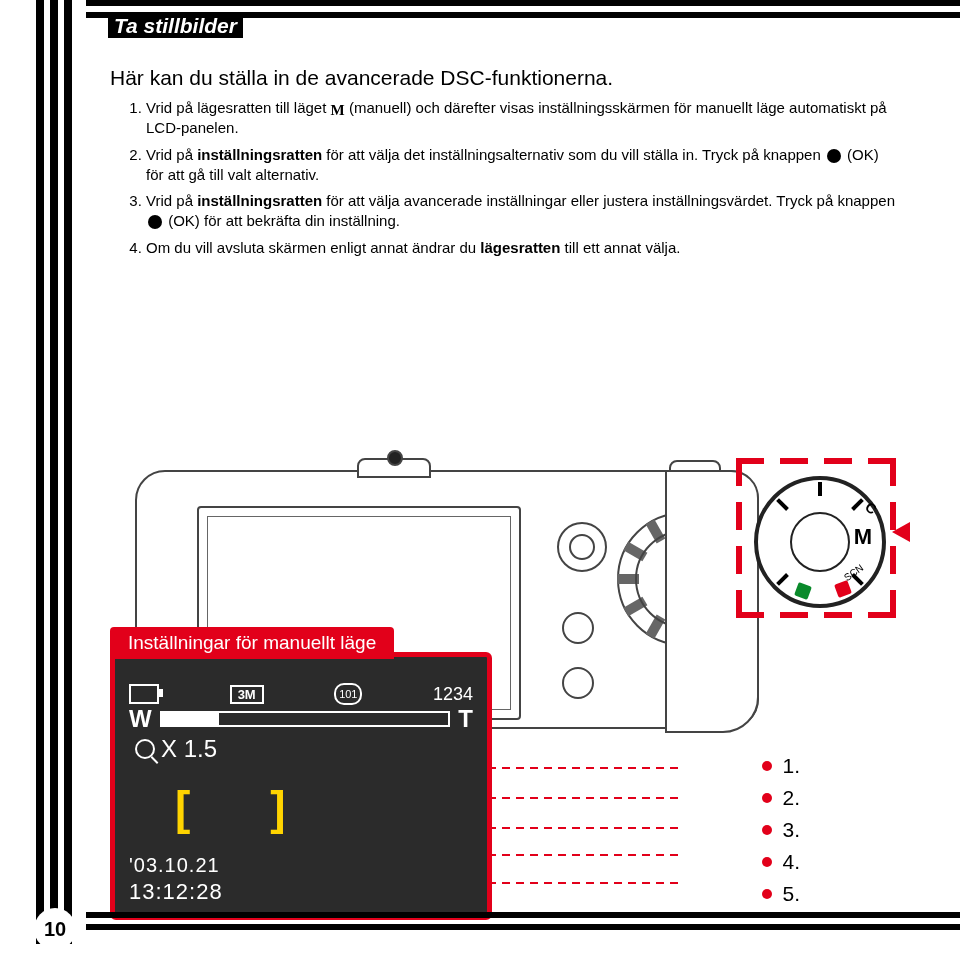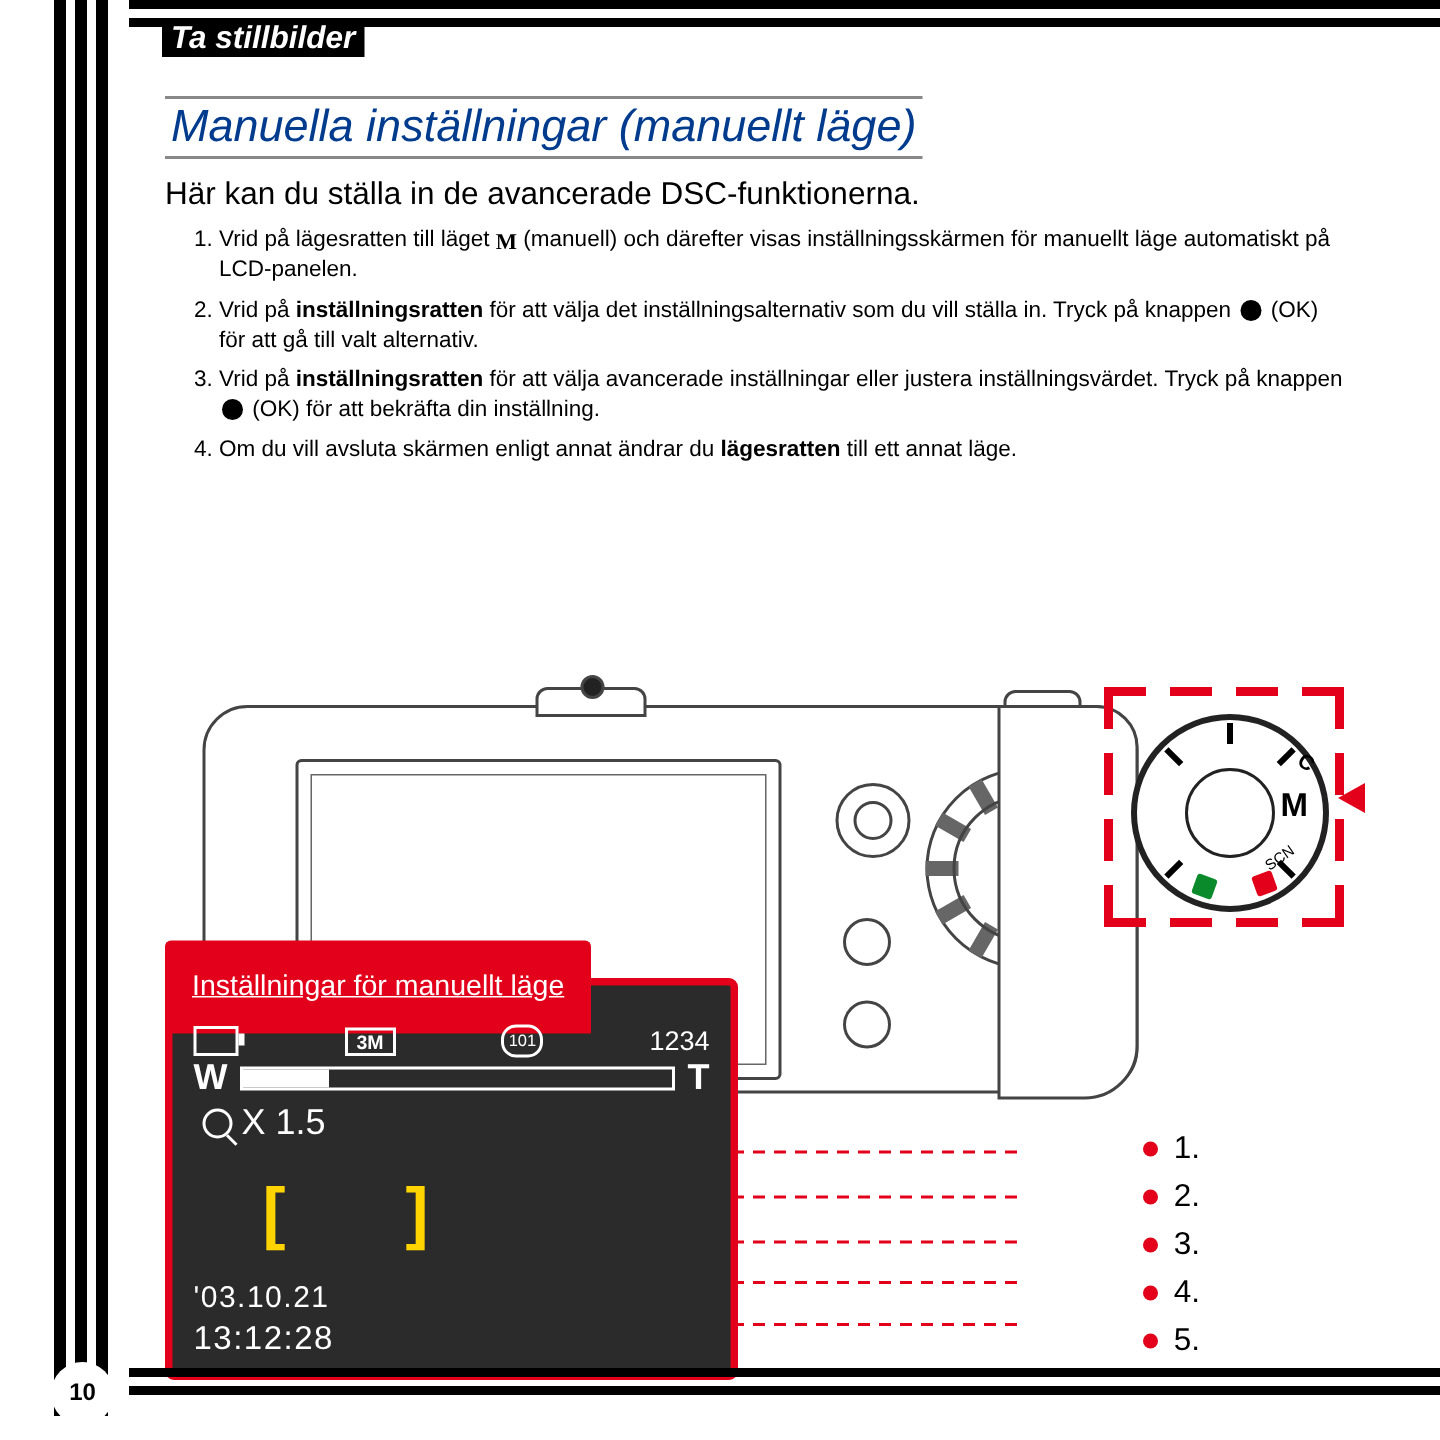--- a/index.html
+++ b/index.html
@@ -83,21 +83,21 @@
   .mode-c     { position:absolute; right:6px; top:20px; font-size:14px; font-weight:bold; transform:rotate(35deg);}
 
   
   .lcd-panel {
     position:absolute; bottom:0; left:0; width:372px; height:258px;
     background:#2b2b2b; border:5px solid #e2001a; border-radius:6px;
     color:#fff;
   }
   .lcd-label {
     position:absolute; top:-30px; left:-5px; background:#e2001a; color:#fff;
-    font-size:19px; padding:20px 18px; border-radius:4px 4px 0 0;text-decoration:underline;
+    font-size:19px; padding:5px 18px; border-radius:4px 4px 0 0;
   }
   .lcd-panel .row1 { position:absolute; top:24px; left:14px; right:14px; height:26px; display:flex; align-items:center; justify-content:space-between; font-size:18px;}
   .bat { width:26px; height:16px; border:2px solid #fff; position:relative;}
   .bat::after{content:""; position:absolute; right:-6px; top:3px; width:4px; height:8px; background:#fff;}
   .three-m { font-weight:bold; border:2px solid #fff; padding:0 6px; font-size:13px;}
   .folder { width:24px; height:18px; border:2px solid #fff; border-radius:10px; display:flex; align-items:center; justify-content:center; font-size:11px;}
   .row2 { position:absolute; top:48px; left:14px; right:14px; }
   .wt { display:flex; align-items:center; gap:6px; font-size:24px; font-weight:bold; font-family:Arial; }
   .wt-bar { flex:1; height:12px; border:2px solid #fff; background:linear-gradient(to right,#fff 20%, transparent 20%); margin:0 2px; }
   .zoom { position:absolute; top:78px; left:20px; font-size:24px; display:flex; align-items:center; gap:6px;}
@@ -120,54 +120,53 @@
   .dash-leader { position:absolute; height:2px; background:repeating-linear-gradient(to right,#e2001a 0 8px,transparent 8px 14px);}
   .callouts { position:absolute; right:110px; top:320px; font-size:21px; }
   .callouts div { display:flex; align-items:center; gap:10px; margin-bottom:8px;}
   .red-dot { width:10px; height:10px; border-radius:50%; background:#e2001a; }
 
   
   .bottom-bars { position:absolute; left:0; right:0; bottom:0;}
   .page-num {
     position:absolute; bottom:10px; left:34px; width:42px; height:42px;
     background:#fff; border-radius:50%; display:flex; align-items:center; justify-content:center;
-    font-size:16px; font-weight:bold; z-index:5;
+    font-size:20px; font-weight:bold; z-index:5;
   }
 </style>
 </head>
 <body>
 
 <div class="top-bars">
   <div class="hbar" style="margin-left:86px;"></div>
   <div class="hbar" style="margin-left:86px;"></div>
 </div>
 
 <div class="vbars">
   <div class="vbar" style="left:0; height:944px;"></div>
   <div class="vbar" style="left:14px; height:944px;"></div>
   <div class="vbar" style="left:28px; height:944px;"></div>
 </div>
 
 <div class="breadcrumb">Ta stillbilder</div>
 
 <div class="content">
-  <h1>Manuella inställningar (manuellt läge)</h1>
   <div class="intro">Här kan du ställa in de avancerade DSC-funktionerna.</div>
   <ol>
     <li>
       <span>Vrid på lägesratten till läget </span><span class="m-icon">M</span><span> (manuell) och därefter visas inställningsskärmen för manuellt läge automatiskt på LCD-panelen.</span>
     </li>
     <li>
       <span>Vrid på </span><span class="bold">inställningsratten</span><span> för att välja det inställningsalternativ som du vill ställa in. Tryck på knappen </span><span class="dot-icon"></span><span> (OK) för att gå till valt alternativ.</span>
     </li>
     <li>
       <span>Vrid på </span><span class="bold">inställningsratten</span><span> för att välja avancerade inställningar eller justera inställningsvärdet. Tryck på knappen </span><span class="dot-icon"></span><span> (OK) för att bekräfta din inställning.</span>
     </li>
     <li>
-      <span>Om du vill avsluta skärmen enligt annat ändrar du </span><span class="bold">lägesratten</span><span> till ett annat läge.</span>
+      <span>Om du vill avsluta skärmen enligt annat ändrar du </span><span class="bold">lägesratten</span><span> till ett annat välja.</span>
     </li>
   </ol>
 </div>
 
 <div class="diagram">
 
   <div class="camera">
     <div class="flash"></div>
     <div class="flash-dot"></div>
     <div class="lcd">

